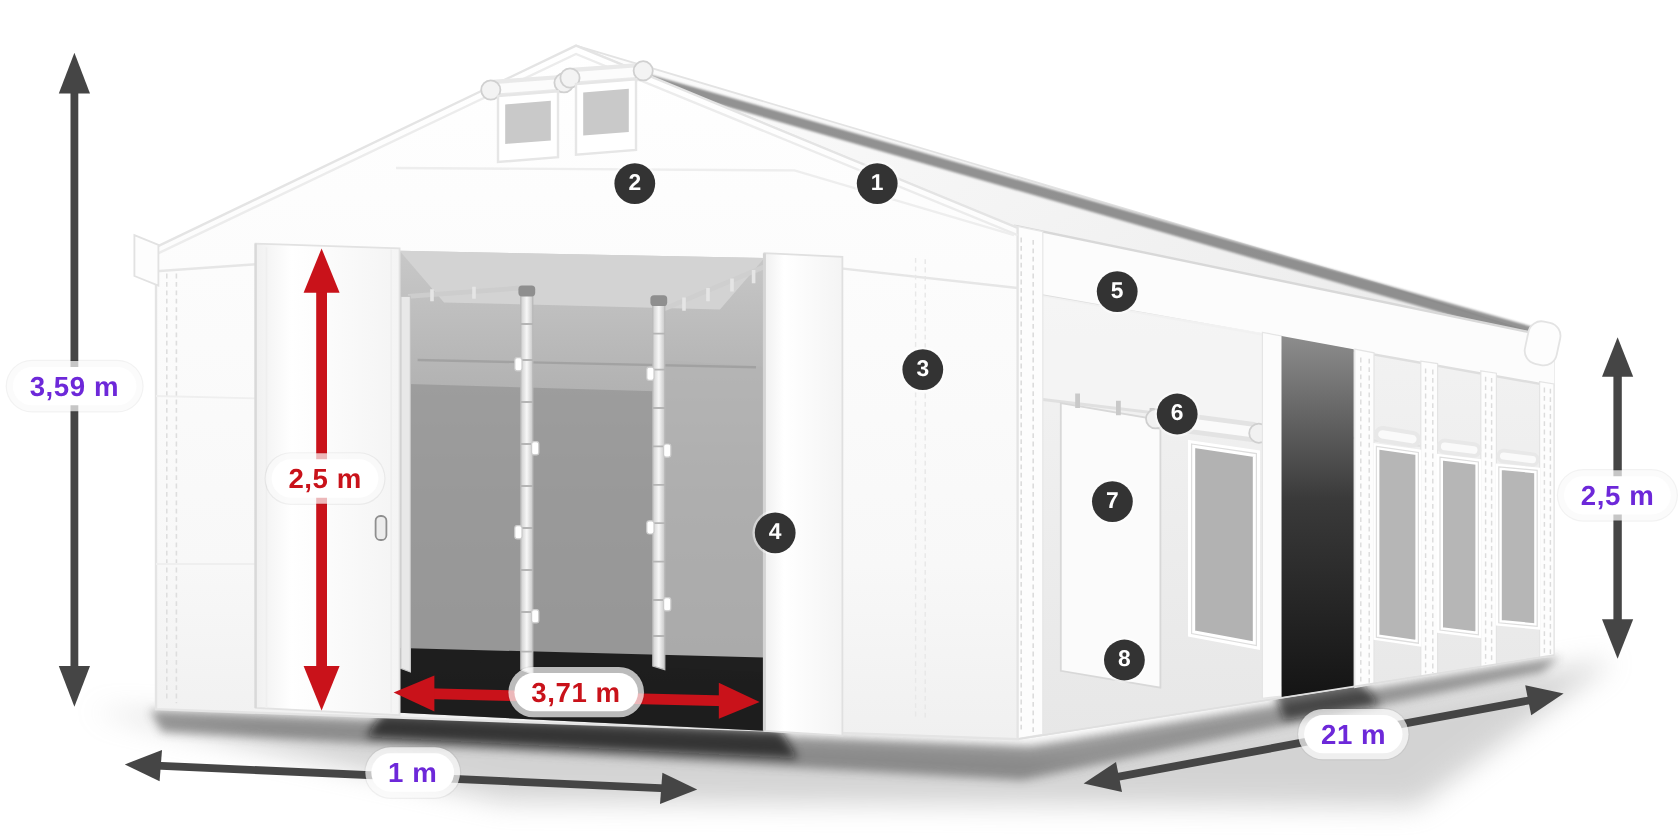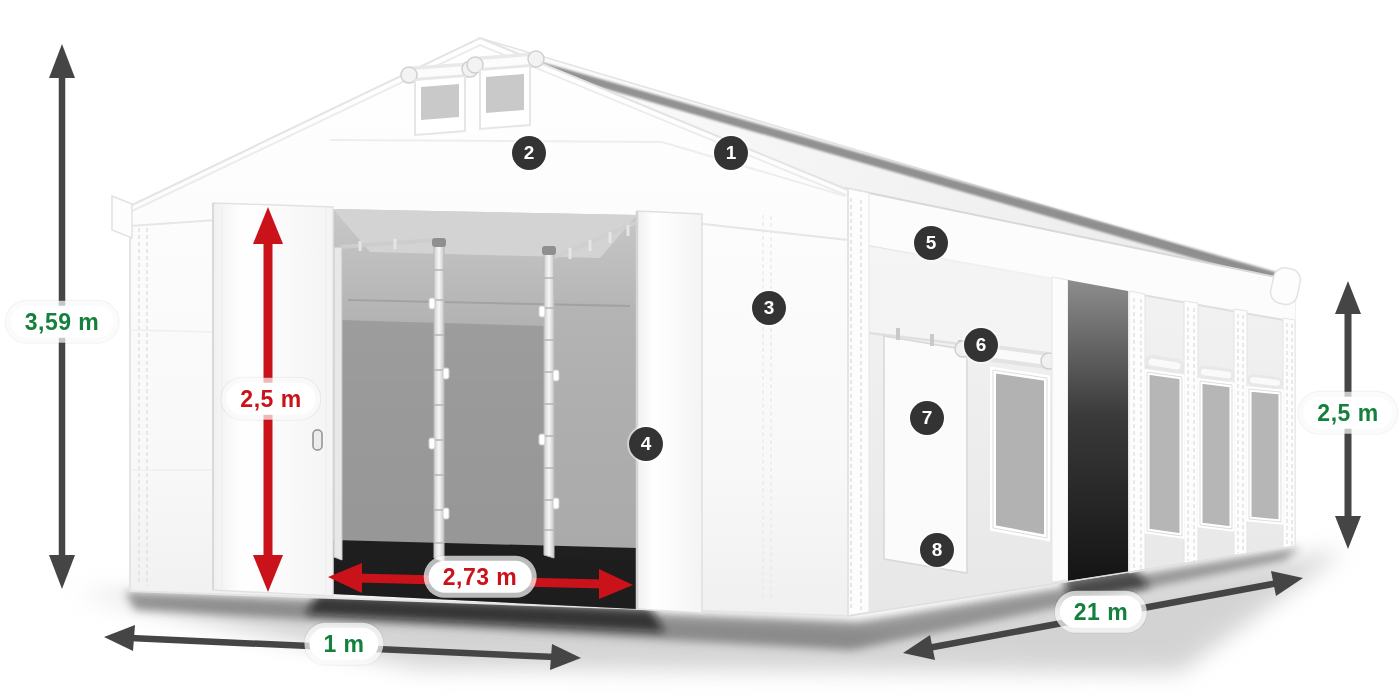--- a/index.html
+++ b/index.html
@@ -4,21 +4,21 @@
 <style>
   html,body{margin:0;padding:0;background:#ffffff;}
   .stage{
     position:relative;width:1400px;height:700px;background:#ffffff;overflow:hidden;
     font-family:"Liberation Sans",sans-serif;
   }
   .stage svg{position:absolute;left:0;top:0;}
   .dim-label{
     position:absolute;transform:translate(-50%,-50%);
     background:#ffffff;border-radius:22px;padding:3px 14px;
-    font-weight:bold;font-size:23px;line-height:1.15;color:#15803d;
+    font-weight:bold;font-size:23px;line-height:1.15;color:#6d28d9;
     letter-spacing:.5px;white-space:nowrap;
     box-shadow:0 0 0 5px rgba(255,255,255,.7),0 0 0 6px rgba(0,0,0,.05);
     z-index:30;
   }
   .dim-label.red{color:#c9121a;}
   .badge{
     position:absolute;transform:translate(-50%,-50%);
     width:34px;height:34px;border-radius:50%;
     background:#333333;color:#ffffff;font-weight:bold;font-size:19px;
     display:flex;align-items:center;justify-content:center;
@@ -273,23 +273,23 @@
   </g>
   <g fill="#454545">
     <line x1="1348" y1="310" x2="1348" y2="520" stroke="#454545" stroke-width="7"></line>
     <polygon points="1348,281 1335,314 1361,314"></polygon>
     <polygon points="1348,549 1335,516 1361,516"></polygon>
   </g>
 </svg>
 
 <div class="dim-label" style="left:62px;top:322px;">3,59 m</div>
 <div class="dim-label red" style="left:271px;top:399px;">2,5 m</div>
-<div class="dim-label red" style="left:480px;top:577px;">2,73 m</div>
+<div class="dim-label red" style="left:480px;top:577px;">3,71 m</div>
 <div class="dim-label" style="left:344px;top:644px;">1 m</div>
-<div class="dim-label" style="left:1101px;top:612px;text-align:right;">21 m</div>
+<div class="dim-label" style="left:1128px;top:612px;text-align:right;">21 m</div>
 <div class="dim-label" style="left:1348px;top:413px;">2,5 m</div>
 
 <div class="badge" style="left:731px;top:153px;">1</div>
 <div class="badge" style="left:529px;top:153px;">2</div>
 <div class="badge" style="left:769px;top:308px;">3</div>
 <div class="badge" style="left:646px;top:444px;">4</div>
 <div class="badge" style="left:931px;top:243px;">5</div>
 <div class="badge" style="left:981px;top:345px;">6</div>
 <div class="badge" style="left:927px;top:418px;">7</div>
 <div class="badge" style="left:937px;top:550px;">8</div>

